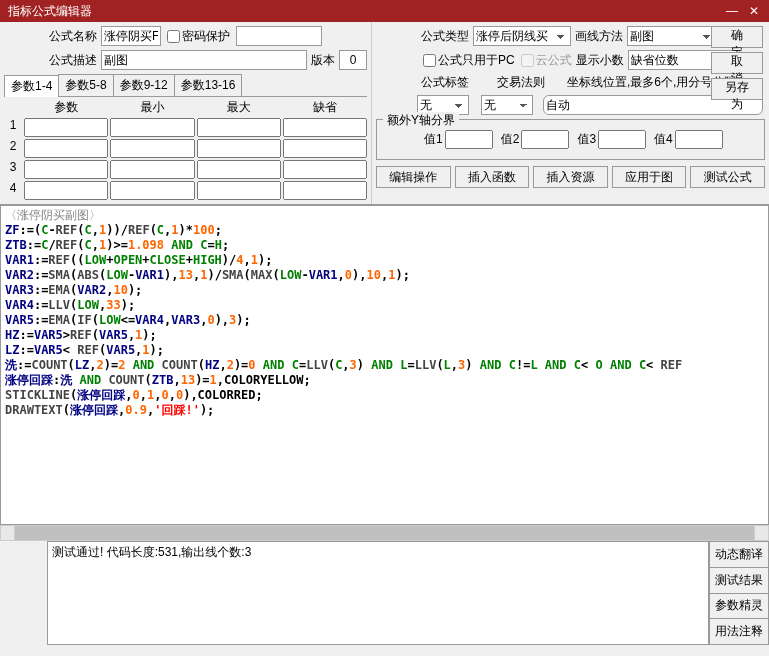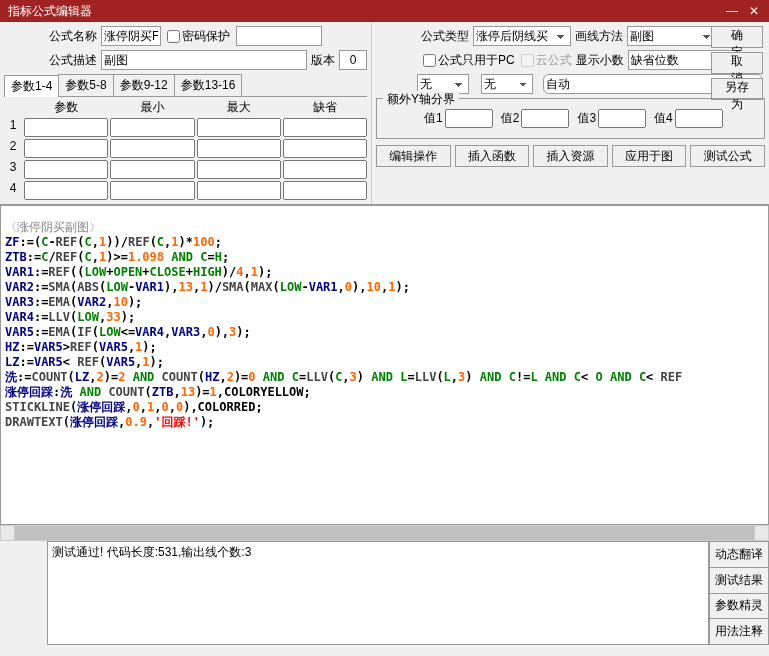--- a/index.html
+++ b/index.html
@@ -32,21 +32,21 @@
 .y-axis-box { border: 1px solid #999; margin-top: 2px; padding: 10px 6px 6px 6px; position: relative; }
 .y-axis-box .legend { position: absolute; top: -8px; left: 6px; background: #f0f0f0; padding: 0 4px; }
 .y-axis-box .row input { width: 48px; margin: 0 8px 0 2px; }
 
 .btn-row { display: flex; gap: 4px; margin-top: 6px; }
 .btn-row button { flex: 1; }
 
 .right-btns { position: absolute; right: 6px; top: 4px; display: flex; flex-direction: column; gap: 4px; }
 .right-btns button { width: 52px; }
 
-.code-area { background: #fff; border: 1px solid #999; height: 320px; overflow: auto; font-family: Consolas, monospace; font-size: 12px; white-space: pre; padding: 14px 4px; line-height: 15px; }
+.code-area { background: #fff; border: 1px solid #999; height: 320px; overflow: auto; font-family: Consolas, monospace; font-size: 12px; white-space: pre; padding: 2px 4px; line-height: 15px; }
 .code-title { color: #888; }
 .kw { color: #008000; font-weight: bold; }
 .fn { color: #444; font-weight: bold; }
 .num { color: #ff6600; font-weight: bold; }
 .var { color: #000080; font-weight: bold; }
 .op { color: #000; font-weight: bold; }
 .co { color: #ff0000; font-weight: bold; }
 
 .scrollbar-h { height: 16px; background: #e8e8e8; border: 1px solid #ccc; display: flex; }
 .scrollbar-h .thumb { background: #c0c0c0; }
@@ -125,20 +125,25 @@
       <span class="lbl">公式类型</span>
       <select style="width:98px"><option>涨停后阴线买</option></select>
       <span class="lbl">画线方法</span>
       <select style="width:90px"><option>副图</option></select>
     </div>
     <div class="row">
       <label><input type="checkbox" style=""><span>公式只用于PC</span></label>
       <label style="color:#999"><input type="checkbox" disabled="" style=""><span>云公式</span></label>
       <span class="lbl">显示小数</span>
       <select style="width:112px"><option>缺省位数</option></select>
+    </div>
+    <div class="row">
+      <span class="lbl">公式标签</span>
+      <span class="lbl" style="margin-left:24px">交易法则</span>
+      <span class="lbl" style="margin-left:18px">坐标线位置,最多6个,用分号分隔</span>
     </div>
     <div class="row">
       <select style="width:52px"><option>无</option></select>
       <select style="width:52px;margin-left:12px"><option>无</option></select>
       <input type="text" style="flex: 1 1 0%; margin-left: 10px; margin-right: 2px; border-radius: 6px;" value="自动">
     </div>
     <div class="y-axis-box">
       <span class="legend">额外Y轴分界</span>
       <div class="row">
         <span>值1</span>

